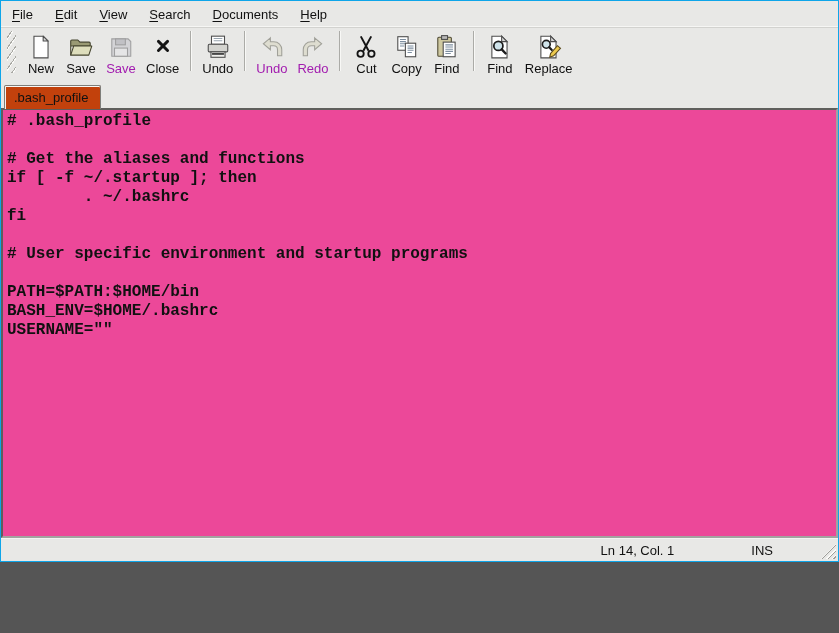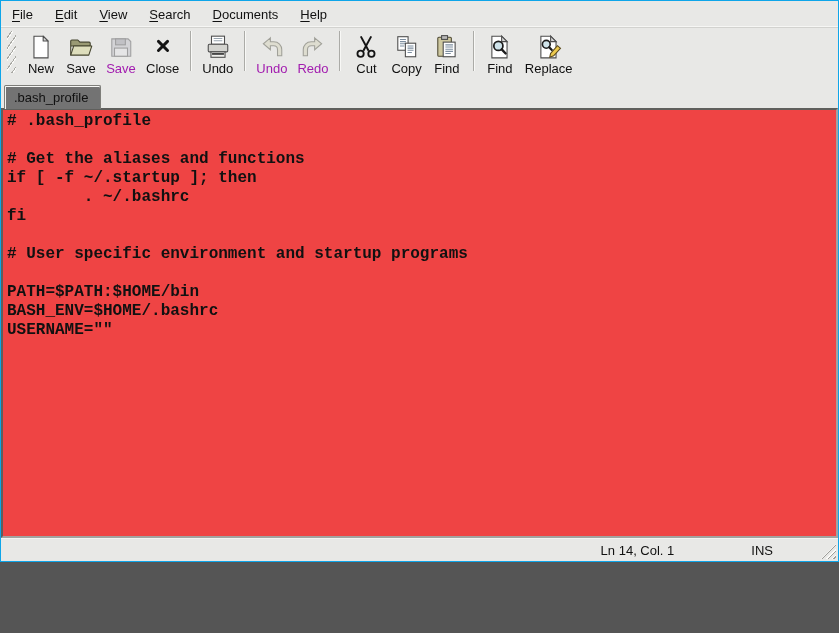--- a/index.html
+++ b/index.html
@@ -55,31 +55,31 @@
   
   .tabstrip {
     flex: 0 0 26px;
     display: flex; align-items: flex-end;
     padding-left: 3px;
   }
   .tab {
     height: 24px;
     padding: 4px 12px 3px 9px;
     font-size: 13px;
-    background: #737373;
+    background: #c2410c;
     border: 1px solid #7e7e7a;
     border-bottom: none;
     border-top-left-radius: 2px; border-top-right-radius: 2px;
     box-shadow: inset 0 1px 0 #f8f8f6, inset 1px 0 0 #f2f2f0;
     position: relative; z-index: 2;
   }
   
   .editor {
     flex: 1 1 auto;
-    background: #ef4444;
+    background: #ec4899;
     border: 2px solid;
     border-color: #5f5f5c #a3a3a0 #a3a3a0 #5f5f5c;
     margin-top: -1px;
     padding: 2px 2px 0 4px;
     font-family: "Liberation Mono", monospace;
     font-weight: bold;
     font-size: 16px;
     line-height: 19px;
     overflow: hidden;
     position: relative; z-index: 1;

